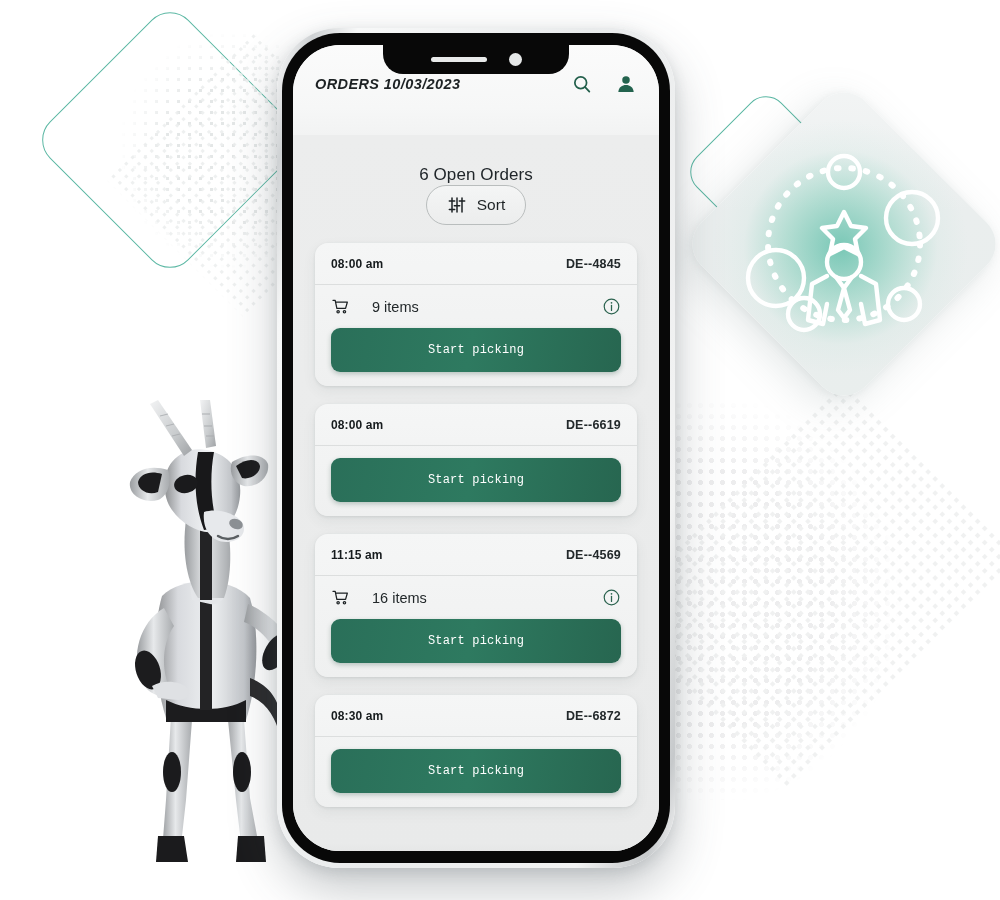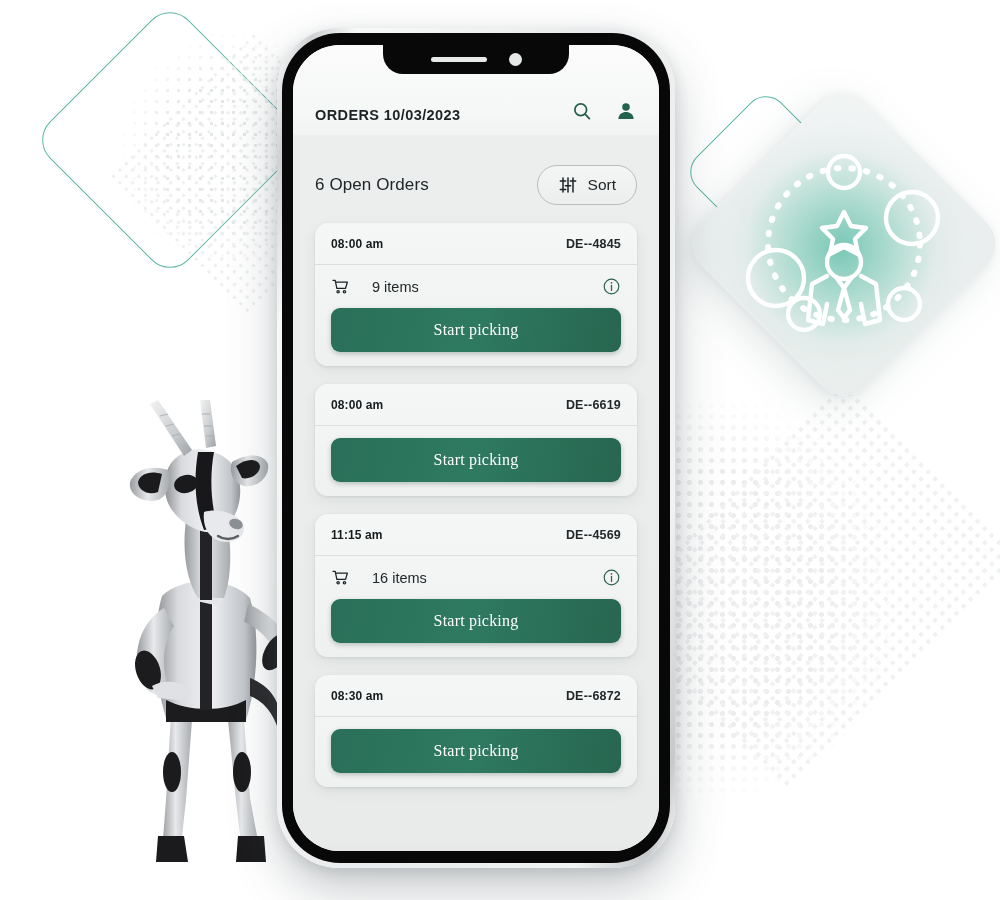--- a/index.html
+++ b/index.html
@@ -149,23 +149,24 @@
   }
   .notch-speaker { width: 56px; height: 5px; border-radius: 3px; background: #e8eaea; }
   .notch-camera { width: 13px; height: 13px; border-radius: 50%; background: #e6e8e8; }
 
   
   .app-header {
     position: relative;
     height: 90px;
     background: linear-gradient(180deg, #fbfbfb 0%, #f6f7f7 70%, #f2f3f3 100%);
     display: flex;
-    align-items: flex-end;
+    align-items: center;
     padding: 0 22px 12px 22px;
     z-index: 30;
+    font-style: italic;
   }
   .app-title {
     font-size: 14.5px;
     font-weight: 700;
     letter-spacing: .4px;
     color: #1d2224;
     flex: 1;
   }
   .header-actions { display: flex; align-items: center; gap: 22px; padding-bottom: 1px; }
   .icon-btn { width: 22px; height: 22px; display: block; cursor: pointer; }
@@ -173,20 +174,21 @@
   
   .list-area {
     position: absolute;
     top: 90px; left: 0; right: 0; bottom: 0;
     background: linear-gradient(180deg, #eceded 0%, #e9eaea 100%);
     overflow: hidden;
   }
   .list-topbar {
     display: flex; align-items: center; justify-content: space-between;
     padding: 30px 22px 18px 22px;
+    flex-direction: column;
   }
   .open-orders {
     font-size: 17px;
     color: #20262a;
     letter-spacing: .1px;
   }
   .sort-btn {
     display: flex; align-items: center; gap: 10px;
     height: 40px; padding: 0 20px;
     border: 1.2px solid #b9bdbd;
@@ -222,22 +224,22 @@
   .items-text { font-size: 14.5px; color: #22282a; }
 
   .pick-btn {
     display: block;
     width: 100%;
     height: 44px;
     border: none;
     border-radius: 9px;
     background: linear-gradient(100deg, #2a6f59 0%, #2e7a60 48%, #276650 100%);
     color: #ffffff;
-    font-family: Liberation Serif, serif;
-    font-size: 16px;
+    font-family: Liberation Mono, monospace;
+    font-size: 12px;
     letter-spacing: .2px;
     cursor: pointer;
     box-shadow: 0 2px 5px rgba(20,60,48,.26);
   }
 
   .scrim {
     position: absolute;
     left: 0; right: 0; bottom: 0; height: 8px;
     background: linear-gradient(180deg, rgba(236,237,237,0), rgba(230,231,231,1));
     pointer-events: none;

